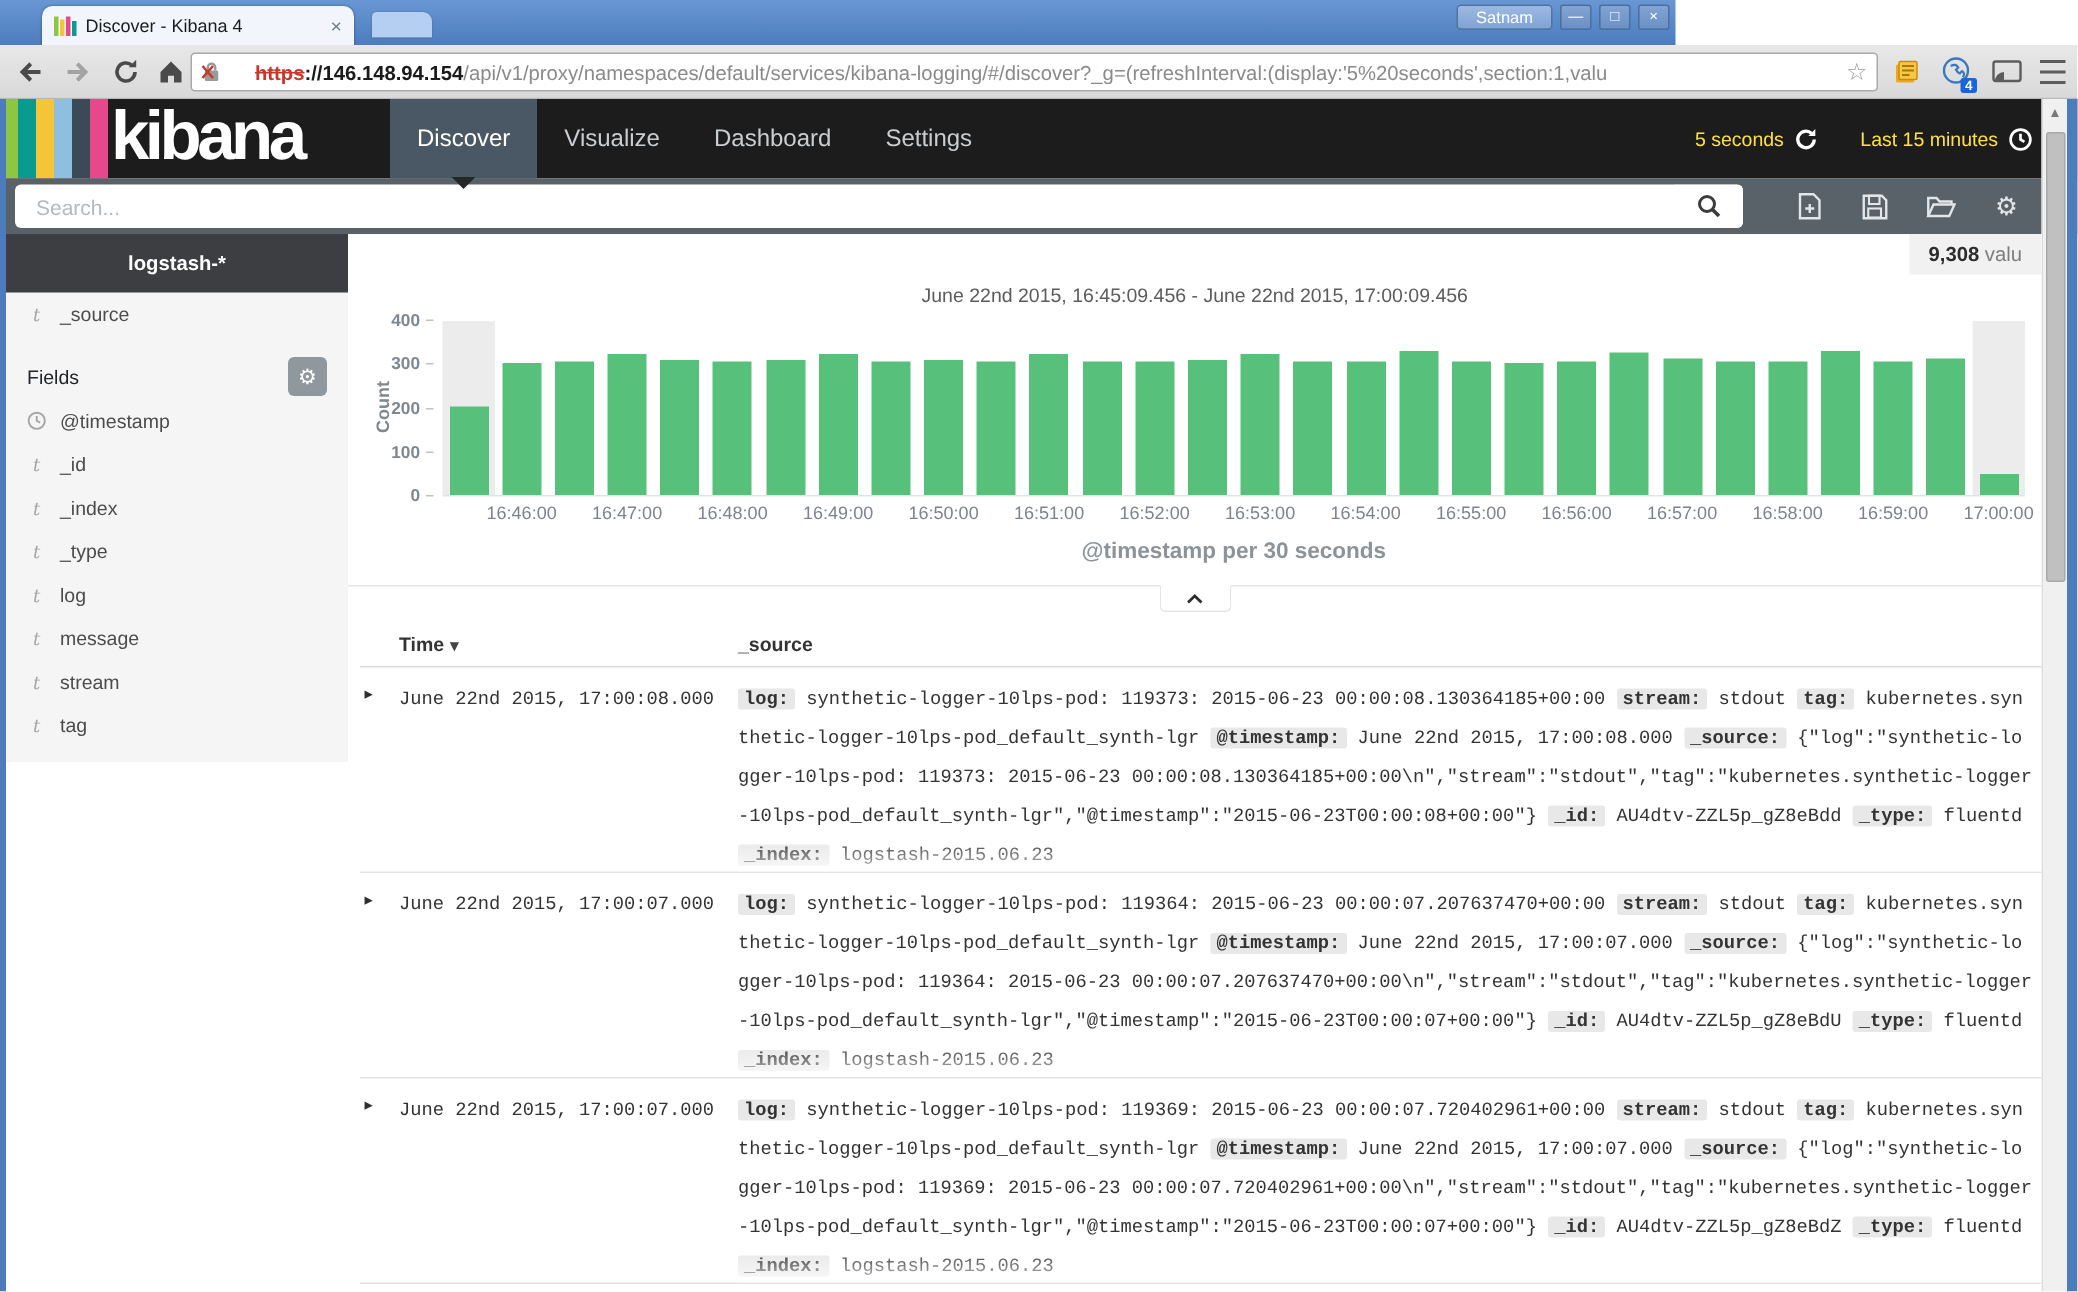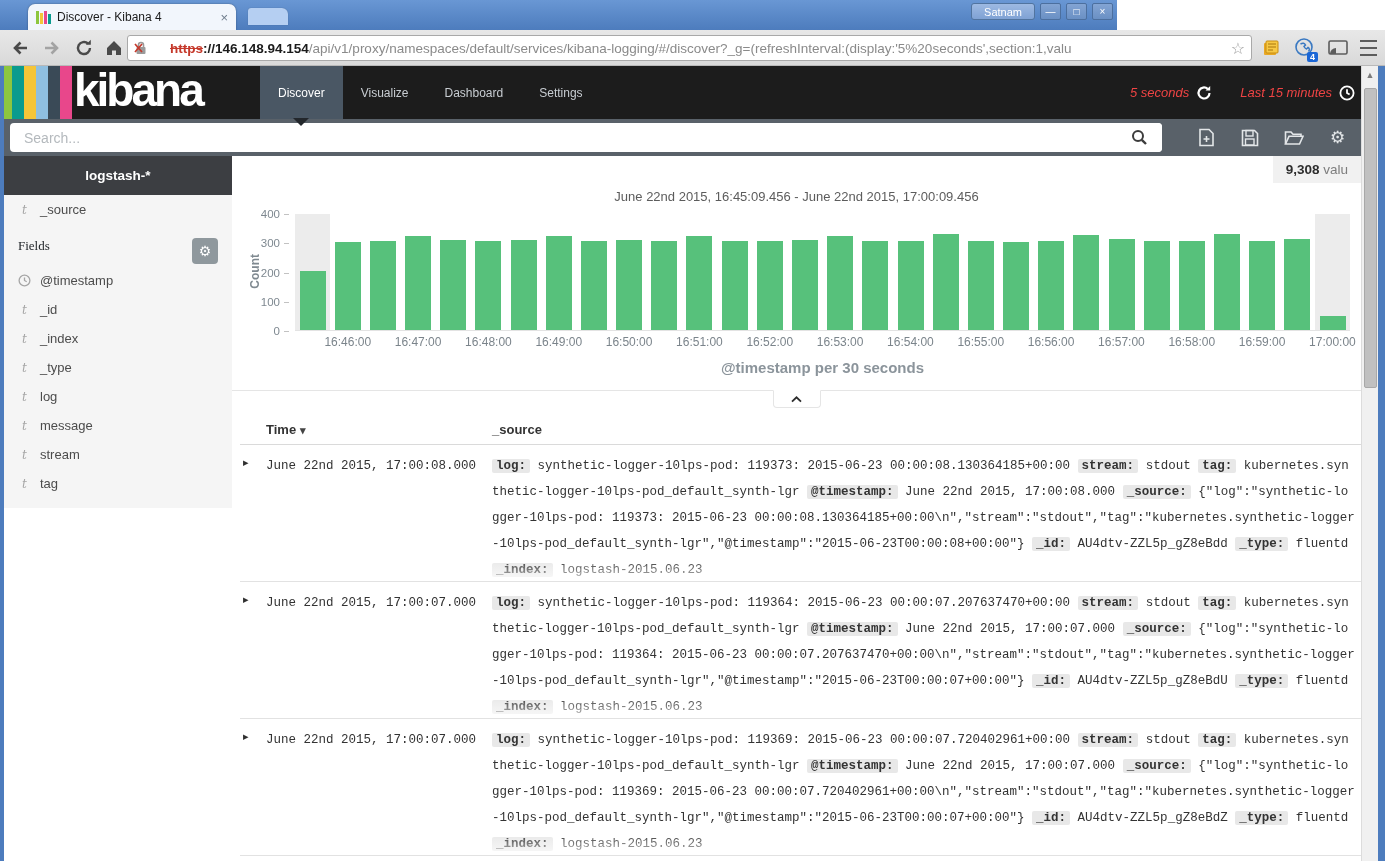--- a/index.html
+++ b/index.html
@@ -39,25 +39,25 @@
     padding:0 3px; border-radius:2px; font-weight:bold; }
   .hamburger span { display:block; width:17px; height:2.5px; background:#5c5c5c; margin:2.5px 0; }
 
   
   .kibana-nav { position:absolute; left:0; top:66px; width:1385px; height:53px; background:#1c1c1c; display:flex; }
   .logo { width:232px; display:flex; align-items:stretch; overflow:hidden; }
   .logo-stripes { display:flex; }
   .logo-stripes i { width:12px; }
   .logo-word { color:#fff; font-size:46px; font-weight:bold; letter-spacing:-3px; line-height:48px; margin-left:2px; }
   .nav-items { display:flex; margin-left:28px; }
-  .nav-item { color:#c8cdd2; font-size:12px; padding:0 18px; display:flex; align-items:center; position:relative; }
+  .nav-item { color:#c8cdd2; font-size:16px; padding:0 18px; display:flex; align-items:center; position:relative; }
   .nav-item.active { background:#4a5764; color:#fff; }
   .nav-item.active::after { content:""; position:absolute; left:50%; bottom:-7px; transform:translateX(-50%);
     border-left:8px solid transparent; border-right:8px solid transparent; border-top:8px solid #23272c; z-index:5; }
-  .nav-right { margin-left:auto; display:flex; align-items:center; gap:28px; padding-right:30px; color:#ef4444; font-size:13px;font-style:italic; }
+  .nav-right { margin-left:auto; display:flex; align-items:center; gap:28px; padding-right:30px; color:#fde047; font-size:13px; }
   .nav-ctl { display:flex; align-items:center; gap:7px; }
 
   .search-row { position:absolute; left:0; top:119px; width:1385px; height:37px; background:#596169; display:flex; align-items:center; }
   .search-box { margin-left:10px; width:1152px; height:29px; background:#fff; border-radius:4px;
     display:flex; align-items:center; overflow:hidden; }
   .search-box input { flex:1; border:none; outline:none; font-size:14px; padding:0 14px;
     font-family:"Liberation Sans",sans-serif; color:#333; }
   .search-box input::placeholder { color:#b4b9bd; }
   .search-btn { width:46px; height:100%; background:#fff; border:none; display:flex; align-items:center; justify-content:center; }
   .action-icons { flex:1; display:flex; justify-content:space-evenly; align-items:center; padding:0 14px 0 10px; }
@@ -68,36 +68,36 @@
   .blue-right { position:absolute; right:0; top:66px; width:7px; bottom:0; background:#4d7cbd; }
   .scrollbar { position:absolute; right:7px; top:66px; width:17px; bottom:0; background:#f0f0f0; border-left:1px solid #dcdcdc; }
   .sb-arrow { color:#7a7a7a; font-size:9px; text-align:center; padding-top:4px; }
   .sb-thumb { position:absolute; left:2px; top:22px; width:13px; height:300px; background:#c0c0c0; border:1px solid #a8a8a8; border-radius:2px; }
 
   
   .sidebar { position:absolute; left:4px; top:156px; width:228px; background:#f5f5f5; padding-bottom:10px; }
   .index-header { height:39px; background:#3c3e42; color:#fff; font-weight:bold; font-size:13.5px;
     display:flex; align-items:center; justify-content:center; }
   .side-section { padding:14px 14px 2px 14px; font-size:13px; color:#22262a; }
-  .fields-head { display:flex; align-items:flex-start; justify-content:space-between;font-family:Liberation Serif, serif; }
+  .fields-head { display:flex; align-items:center; justify-content:space-between; }
   .gear-btn { width:26px; height:26px; background:#8f989d; border-radius:4px; color:#fff;
     display:flex; align-items:center; justify-content:center; font-size:14px; }
   .field-row { display:flex; align-items:center; gap:9px; padding:7px 0 7px 14px; font-size:13px; color:#4c4c4c; }
   .ficon { width:13px; display:inline-flex; justify-content:center; }
   .tglyph { font-family:"DejaVu Serif",serif; font-style:italic; color:#a6a6a6; font-size:12px; }
 
   
   .main { position:absolute; left:232px; top:156px; width:1129px; bottom:0; background:#fff; }
   .hits-box { position:absolute; right:0; top:0; background:#f1f1f1; padding:6px 13px; font-size:13.5px; color:#7d7d7d; }
   .hits-num { font-weight:bold; color:#2d2d2d; }
   .chart-title { text-align:center; padding-top:33px; font-size:13px; color:#5c5c5c; }
   .chart-wrap { position:relative; margin:10px 0 0 63px; width:1055px; height:117px; }
   .count-label { position:absolute; left:-57px; top:50%; transform:rotate(-90deg) translateX(25%); transform-origin:center;
     font-size:12px; font-weight:bold; color:#7f8990; }
-  .y-axis { position:absolute; left:-48px; top:0; width:42px; height:100%; }
+  .y-axis { position:absolute; left:-48px; top:0; width:42px; height:100%;font-weight:bold; }
   .ytick { position:absolute; right:0; transform:translateY(-50%); font-size:11.5px; color:#7e8890; white-space:nowrap; }
   .ytick::after { content:""; display:inline-block; width:5px; height:1px; background:#c2c2c2; margin:0 0 3px 4px; }
   .plot { position:relative; width:100%; height:100%; display:flex; align-items:flex-end; border-bottom:1px solid #e3e3e3; }
   .bar-slot { flex:1; height:100%; display:flex; align-items:flex-end; justify-content:center; }
   .bar-slot.partial { background:#ececec; }
   .bar { width:26px; }
   .x-axis { position:relative; height:18px; margin-left:63px; width:1055px; margin-top:4px; }
   .xtick { position:absolute; transform:translateX(-50%); font-size:12px; color:#7b848b; white-space:nowrap; }
   .x-caption { margin-left:63px; width:1055px; text-align:center; font-size:15px; font-weight:bold; color:#8b949b; padding-top:6px; }
 

